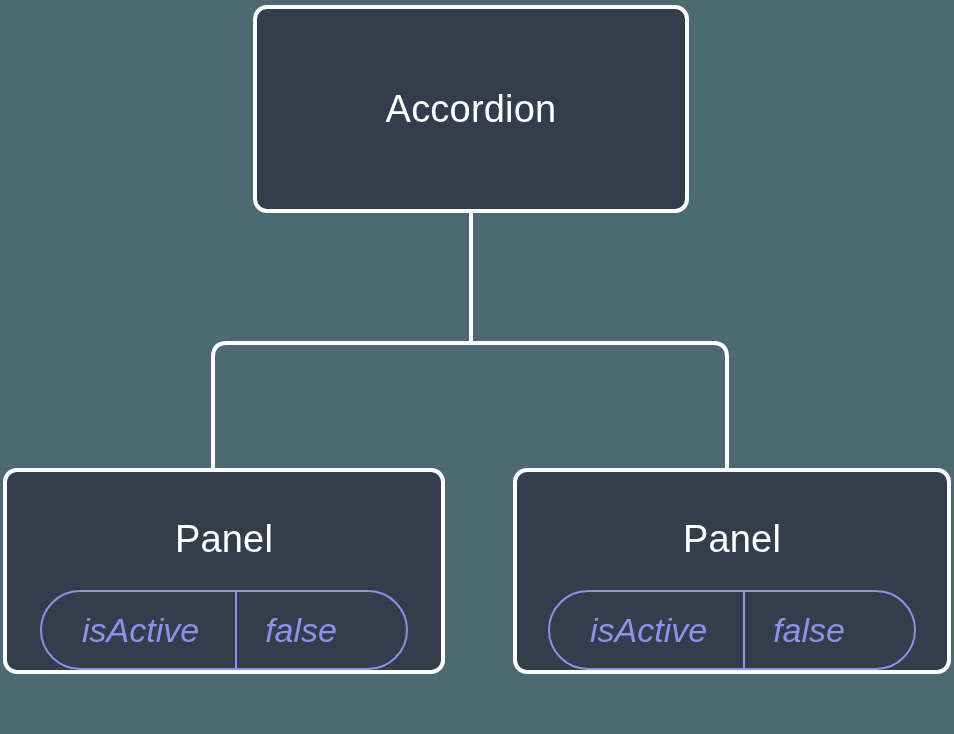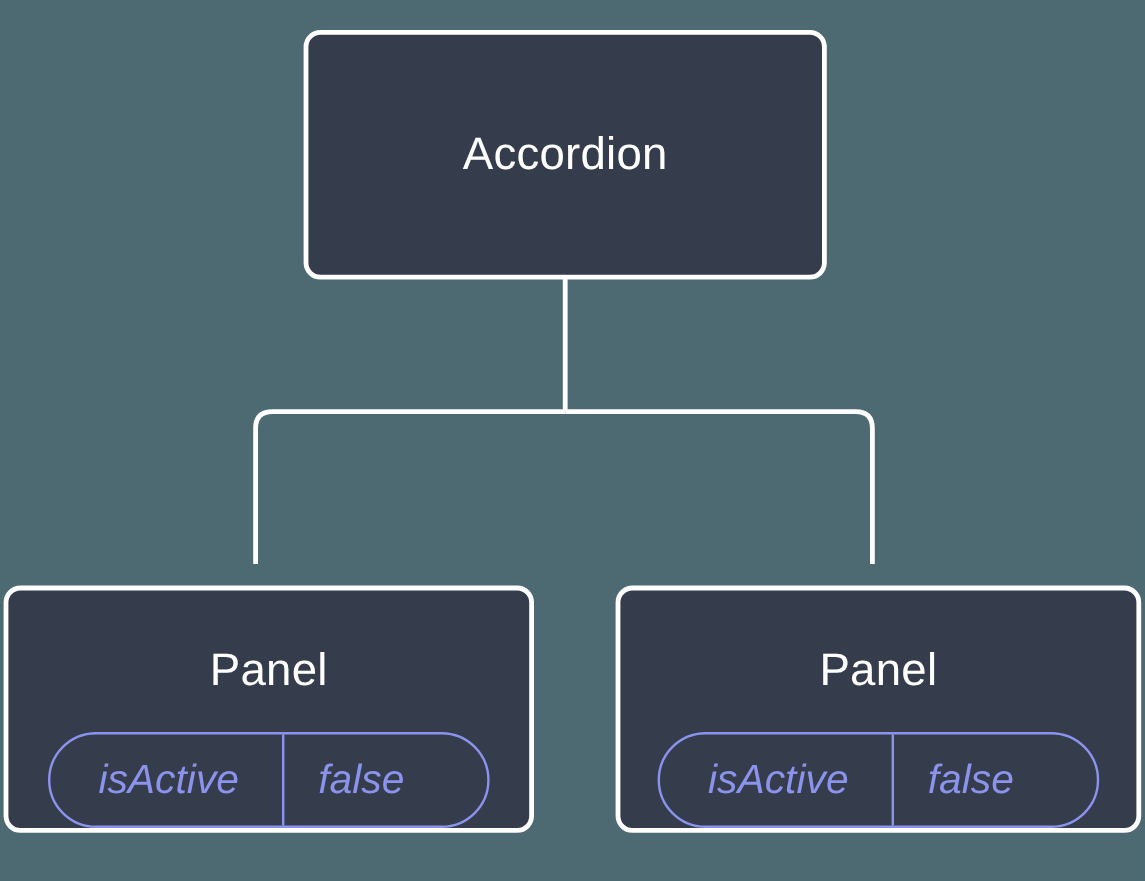--- a/index.html
+++ b/index.html
@@ -31,21 +31,20 @@
   
   .node {
     position: absolute;
     box-sizing: border-box;
     background: #353c4c;
     border: 4px solid #ffffff;
     border-radius: 14px;
     display: flex;
     flex-direction: column;
     align-items: center;
-    margin-top: 20px;
   }
   .node-title {
     color: #ffffff;
     font-size: 38px;
     line-height: 1;
     letter-spacing: 0.2px;
     white-space: nowrap;
   }
 
   

